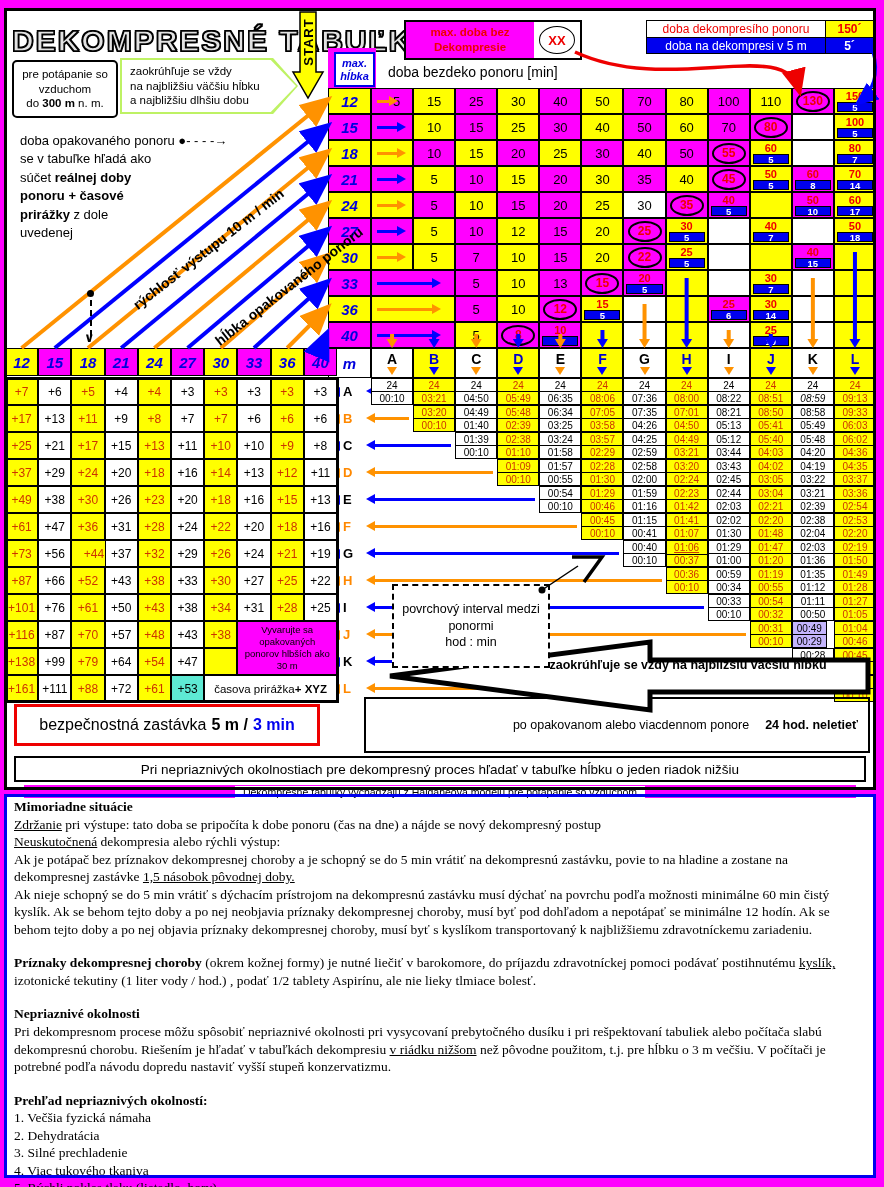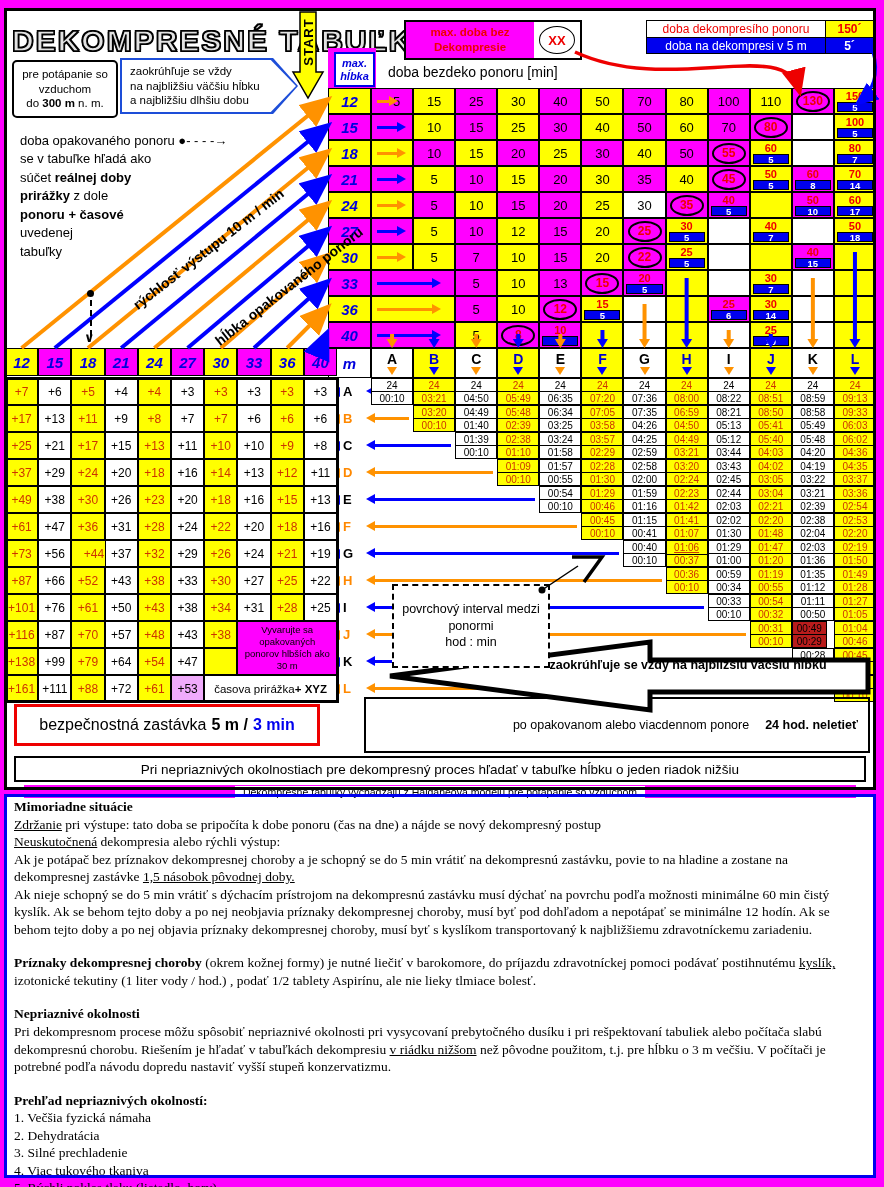--- a/index.html
+++ b/index.html
@@ -8,21 +8,21 @@
   .abs{position:absolute}
   #panel1{left:4px;top:8px;width:872px;height:782px;background:#fff}
   #panel2{left:4px;top:794px;width:872px;height:384px;background:#fff}
   .border1{position:absolute;inset:0;border:3px solid #000;z-index:40;pointer-events:none}
   .border2{position:absolute;inset:0;border:3px solid #0000ee;z-index:40;pointer-events:none}
   #title{left:8px;top:16px;font-size:30px;font-weight:bold;letter-spacing:2px;color:#e2e2e2;
     -webkit-text-stroke:1.4px #000;text-shadow:-1px -1px 0 #000,1px -1px 0 #000,-1px 1px 0 #000,1px 1px 0 #000}
   .depth-num{font-size:15px;font-weight:bold;font-style:italic;color:#0000dd}
   .smalltxt{font-size:11.5px;line-height:1.25;text-align:center}
   #altitude-box{left:8px;top:52px;width:106px;height:58px;border:2px solid #000;border-radius:5px;display:flex;flex-direction:column;align-items:center;justify-content:center}
-  #rounding-box-outer{left:116px;top:50px;width:178px;height:56px;background:#1d4ed8;
+  #rounding-box-outer{left:116px;top:50px;width:178px;height:56px;background:#bef264;
     clip-path:polygon(0 0,86% 0,100% 50%,86% 100%,0 100%)}
   #rounding-box-inner{position:absolute;left:2px;top:2px;right:2px;bottom:2px;background:#fff;
     clip-path:polygon(0 0,85.5% 0,100% 50%,85.5% 100%,0 100%);display:flex;flex-direction:column;justify-content:center;padding-left:8px}
   #note-text{left:16px;top:124px;width:264px;font-size:13px;line-height:1.42}
   #max-no-deco{left:400px;top:12px;width:178px;height:40px;border:2px solid #000;display:flex;z-index:5;background:#fff}
   #max-no-deco .mg{width:128px;background:#ff00ff;color:#ee0000;font-weight:bold;font-size:11.5px;display:flex;flex-direction:column;align-items:center;justify-content:center;line-height:1.3}
   #xx-circle{width:36px;height:28px;border:1.5px solid #000;border-radius:50%;color:#ee0000;font-weight:bold;font-size:13px;display:flex;align-items:center;justify-content:center;margin:auto}
   #deco-info{left:642px;top:12px;width:228px;z-index:5}
   #deco-info .row{display:flex;height:17px;border:1px solid #000;border-bottom:none}
   #deco-info .row:last-child{border-bottom:1px solid #000}
@@ -67,24 +67,23 @@
         <div><span>zaokrúhľuje se vždy</span></div>
         <div><span>na najbližšiu väčšiu hĺbku</span></div>
         <div><span>a najbližšiu dlhšiu dobu</span></div>
       </div>
   </div>
 
   <div id="note-text" class="abs">
       <div><span>doba opakovaného ponoru </span><span>●- - - -→</span></div>
       <div><span>se v tabuľke hľadá ako</span></div>
       <div><span>súčet </span><span style="font-weight: bold;">reálnej doby</span></div>
+      <div><span style="font-weight: bold;">ponoru + časové</span></div>
       <div><span style="font-weight: bold;">prirážky</span><span> z dole</span></div>
-      <div><span style="font-weight: bold;">ponoru + časové</span></div>
       <div><span>uvedenej</span></div>
-      <div><span>tabuľky</span></div>
     </div>
 
   <div class="abs" style="left:83px;top:282px;width:7px;height:7px;border-radius:50%;background:#000;z-index:2"></div>
   <div class="abs" style="left:86px;top:292px;height:36px;border-left:2px dashed #000;z-index:2"></div>
   <div class="abs" style="left:80px;top:322px;font-size:13px;font-weight:bold;z-index:2">∨</div>
 
   <svg id="diag-arrows" class="abs" style="left:0;top:76px;width:372px;height:268px;z-index:1">
       <defs>
         <marker id="dmo" markerWidth="9" markerHeight="9" refX="6" refY="3.5" orient="auto">
           <path d="M0,0 L8,3.5 L0,7 z" fill="#ff9200"></path>
@@ -638,41 +637,41 @@
       <div style="position: absolute; left: 169.249px; top: 0px; width: 42.083px; height: 27px; border: 1px solid rgb(0, 0, 0); background: rgb(255, 255, 0); display: flex; flex-direction: column; z-index: 2; font-size: 10px; color: rgb(204, 51, 0); text-align: center;">
         <div style="height: 13px; border-bottom: 1px solid rgb(0, 0, 0); display: flex; align-items: center; justify-content: center;">24</div>
         <div style="flex: 1 1 0%; display: flex; align-items: center; justify-content: center;">05:49</div>
       </div>
       <div style="position: absolute; left: 211.332px; top: 0px; width: 42.083px; height: 27px; border: 1px solid rgb(0, 0, 0); background: rgb(255, 255, 255); display: flex; flex-direction: column; z-index: 2; font-size: 10px; color: rgb(0, 0, 0); text-align: center;">
         <div style="height: 13px; border-bottom: 1px solid rgb(0, 0, 0); display: flex; align-items: center; justify-content: center;">24</div>
         <div style="flex: 1 1 0%; display: flex; align-items: center; justify-content: center;">06:35</div>
       </div>
       <div style="position: absolute; left: 253.415px; top: 0px; width: 42.083px; height: 27px; border: 1px solid rgb(0, 0, 0); background: rgb(255, 255, 0); display: flex; flex-direction: column; z-index: 2; font-size: 10px; color: rgb(204, 51, 0); text-align: center;">
         <div style="height: 13px; border-bottom: 1px solid rgb(0, 0, 0); display: flex; align-items: center; justify-content: center;">24</div>
-        <div style="flex: 1 1 0%; display: flex; align-items: center; justify-content: center;">07:20</div>
+        <div style="flex: 1 1 0%; display: flex; align-items: center; justify-content: center;">08:06</div>
       </div>
       <div style="position: absolute; left: 295.498px; top: 0px; width: 42.083px; height: 27px; border: 1px solid rgb(0, 0, 0); background: rgb(255, 255, 255); display: flex; flex-direction: column; z-index: 2; font-size: 10px; color: rgb(0, 0, 0); text-align: center;">
         <div style="height: 13px; border-bottom: 1px solid rgb(0, 0, 0); display: flex; align-items: center; justify-content: center;">24</div>
         <div style="flex: 1 1 0%; display: flex; align-items: center; justify-content: center;">07:36</div>
       </div>
       <div style="position: absolute; left: 337.581px; top: 0px; width: 42.083px; height: 27px; border: 1px solid rgb(0, 0, 0); background: rgb(255, 255, 0); display: flex; flex-direction: column; z-index: 2; font-size: 10px; color: rgb(204, 51, 0); text-align: center;">
         <div style="height: 13px; border-bottom: 1px solid rgb(0, 0, 0); display: flex; align-items: center; justify-content: center;">24</div>
         <div style="flex: 1 1 0%; display: flex; align-items: center; justify-content: center;">08:00</div>
       </div>
       <div style="position: absolute; left: 379.664px; top: 0px; width: 42.083px; height: 27px; border: 1px solid rgb(0, 0, 0); background: rgb(255, 255, 255); display: flex; flex-direction: column; z-index: 2; font-size: 10px; color: rgb(0, 0, 0); text-align: center;">
         <div style="height: 13px; border-bottom: 1px solid rgb(0, 0, 0); display: flex; align-items: center; justify-content: center;">24</div>
         <div style="flex: 1 1 0%; display: flex; align-items: center; justify-content: center;">08:22</div>
       </div>
       <div style="position: absolute; left: 421.747px; top: 0px; width: 42.083px; height: 27px; border: 1px solid rgb(0, 0, 0); background: rgb(255, 255, 0); display: flex; flex-direction: column; z-index: 2; font-size: 10px; color: rgb(204, 51, 0); text-align: center;">
         <div style="height: 13px; border-bottom: 1px solid rgb(0, 0, 0); display: flex; align-items: center; justify-content: center;">24</div>
         <div style="flex: 1 1 0%; display: flex; align-items: center; justify-content: center;">08:51</div>
       </div>
       <div style="position: absolute; left: 463.83px; top: 0px; width: 42.083px; height: 27px; border: 1px solid rgb(0, 0, 0); background: rgb(255, 255, 255); display: flex; flex-direction: column; z-index: 2; font-size: 10px; color: rgb(0, 0, 0); text-align: center;">
         <div style="height: 13px; border-bottom: 1px solid rgb(0, 0, 0); display: flex; align-items: center; justify-content: center;">24</div>
-        <div style="flex: 1 1 0%; display: flex; align-items: center; justify-content: center;">08:59</div>
+        <div style="flex: 1 1 0%; display: flex; align-items: center; justify-content: center; font-style: italic;">08:59</div>
       </div>
       <div style="position: absolute; left: 505.913px; top: 0px; width: 42.083px; height: 27px; border: 1px solid rgb(0, 0, 0); background: rgb(255, 255, 0); display: flex; flex-direction: column; z-index: 2; font-size: 10px; color: rgb(204, 51, 0); text-align: center;">
         <div style="height: 13px; border-bottom: 1px solid rgb(0, 0, 0); display: flex; align-items: center; justify-content: center;">24</div>
         <div style="flex: 1 1 0%; display: flex; align-items: center; justify-content: center;">09:13</div>
       </div>
       <div style="position: absolute; left: 2px; top: 27px; width: 38px; height: 27px; display: flex; align-items: center; justify-content: flex-start; gap: 3px; padding-left: 2px;">
         <div style="width: 0px; height: 0px; border-top: 5px solid transparent; border-bottom: 5px solid transparent; border-right: 8px solid rgb(255, 146, 0);"></div>
         <span style="font-weight: bold; font-size: 13px; color: rgb(255, 136, 0);">B</span>
       </div>
       <div style="position: absolute; left: 46px; top: 39px; height: 3px; width: 35.083px; background: rgb(255, 146, 0); z-index: 1;">
@@ -696,21 +695,21 @@
       </div>
       <div style="position: absolute; left: 253.415px; top: 27px; width: 42.083px; height: 27px; border: 1px solid rgb(0, 0, 0); background: rgb(255, 255, 0); display: flex; flex-direction: column; z-index: 2; font-size: 10px; color: rgb(204, 51, 0); text-align: center;">
         <div style="height: 13px; border-bottom: 1px solid rgb(0, 0, 0); display: flex; align-items: center; justify-content: center;">07:05</div>
         <div style="flex: 1 1 0%; display: flex; align-items: center; justify-content: center;">03:58</div>
       </div>
       <div style="position: absolute; left: 295.498px; top: 27px; width: 42.083px; height: 27px; border: 1px solid rgb(0, 0, 0); background: rgb(255, 255, 255); display: flex; flex-direction: column; z-index: 2; font-size: 10px; color: rgb(0, 0, 0); text-align: center;">
         <div style="height: 13px; border-bottom: 1px solid rgb(0, 0, 0); display: flex; align-items: center; justify-content: center;">07:35</div>
         <div style="flex: 1 1 0%; display: flex; align-items: center; justify-content: center;">04:26</div>
       </div>
       <div style="position: absolute; left: 337.581px; top: 27px; width: 42.083px; height: 27px; border: 1px solid rgb(0, 0, 0); background: rgb(255, 255, 0); display: flex; flex-direction: column; z-index: 2; font-size: 10px; color: rgb(204, 51, 0); text-align: center;">
-        <div style="height: 13px; border-bottom: 1px solid rgb(0, 0, 0); display: flex; align-items: center; justify-content: center;">06:59</div>
+        <div style="height: 13px; border-bottom: 1px solid rgb(0, 0, 0); display: flex; align-items: center; justify-content: center;">07:01</div>
         <div style="flex: 1 1 0%; display: flex; align-items: center; justify-content: center;">04:50</div>
       </div>
       <div style="position: absolute; left: 379.664px; top: 27px; width: 42.083px; height: 27px; border: 1px solid rgb(0, 0, 0); background: rgb(255, 255, 255); display: flex; flex-direction: column; z-index: 2; font-size: 10px; color: rgb(0, 0, 0); text-align: center;">
         <div style="height: 13px; border-bottom: 1px solid rgb(0, 0, 0); display: flex; align-items: center; justify-content: center;">08:21</div>
         <div style="flex: 1 1 0%; display: flex; align-items: center; justify-content: center;">05:13</div>
       </div>
       <div style="position: absolute; left: 421.747px; top: 27px; width: 42.083px; height: 27px; border: 1px solid rgb(0, 0, 0); background: rgb(255, 255, 0); display: flex; flex-direction: column; z-index: 2; font-size: 10px; color: rgb(204, 51, 0); text-align: center;">
         <div style="height: 13px; border-bottom: 1px solid rgb(0, 0, 0); display: flex; align-items: center; justify-content: center;">08:50</div>
         <div style="flex: 1 1 0%; display: flex; align-items: center; justify-content: center;">05:41</div>
       </div>
@@ -971,21 +970,21 @@
         <div style="width: 0px; height: 0px; border-top: 5px solid transparent; border-bottom: 5px solid transparent; border-right: 8px solid rgb(255, 146, 0);"></div>
         <span style="font-weight: bold; font-size: 13px; color: rgb(255, 136, 0);">J</span>
       </div>
       <div style="position: absolute; left: 46px; top: 255px; height: 3px; width: 371.747px; background: rgb(255, 146, 0); z-index: 1;">
         <div style="position: absolute; left: -8px; top: -4px; width: 0px; height: 0px; border-top: 5.5px solid transparent; border-bottom: 5.5px solid transparent; border-right: 9px solid rgb(255, 146, 0);"></div>
       </div>
       <div style="position: absolute; left: 421.747px; top: 243px; width: 42.083px; height: 27px; border: 1px solid rgb(0, 0, 0); background: rgb(255, 255, 0); display: flex; flex-direction: column; z-index: 2; font-size: 10px; color: rgb(204, 51, 0); text-align: center;">
         <div style="height: 13px; border-bottom: 1px solid rgb(0, 0, 0); display: flex; align-items: center; justify-content: center;">00:31</div>
         <div style="flex: 1 1 0%; display: flex; align-items: center; justify-content: center;">00:10</div>
       </div>
-      <div style="position: absolute; left: 463.83px; top: 243px; width: 35px; height: 27px; border: 1px solid rgb(0, 0, 0); background: #b91c1c; display: flex; flex-direction: column; z-index: 2; font-size: 10px; color: rgb(0, 0, 0); text-align: center;">
+      <div style="position: absolute; left: 463.83px; top: 243px; width: 35px; height: 27px; border: 1px solid rgb(0, 0, 0); background: #c4b5fd; display: flex; flex-direction: column; z-index: 2; font-size: 10px; color: rgb(0, 0, 0); text-align: center;">
         <div style="height: 13px; border-bottom: 1px solid rgb(0, 0, 0); display: flex; align-items: center; justify-content: center;">00:49</div>
         <div style="flex: 1 1 0%; display: flex; align-items: center; justify-content: center;">00:29</div>
       </div>
       <div style="position: absolute; left: 505.913px; top: 243px; width: 42.083px; height: 27px; border: 1px solid rgb(0, 0, 0); background: rgb(255, 255, 0); display: flex; flex-direction: column; z-index: 2; font-size: 10px; color: rgb(204, 51, 0); text-align: center;">
         <div style="height: 13px; border-bottom: 1px solid rgb(0, 0, 0); display: flex; align-items: center; justify-content: center;">01:04</div>
         <div style="flex: 1 1 0%; display: flex; align-items: center; justify-content: center;">00:46</div>
       </div>
       <div style="position: absolute; left: 2px; top: 270px; width: 38px; height: 27px; display: flex; align-items: center; justify-content: flex-start; gap: 3px; padding-left: 2px;">
         <div style="width: 0px; height: 0px; border-top: 5px solid transparent; border-bottom: 5px solid transparent; border-right: 8px solid rgb(0, 0, 255);"></div>
         <span style="font-weight: bold; font-size: 13px; color: rgb(0, 0, 0);">K</span>
@@ -1126,21 +1125,21 @@
       <div style="position: absolute; left: 33.2px; top: 300px; width: 33.2px; height: 27px; border: 1px solid rgb(0, 0, 0); background: rgb(255, 255, 255); display: flex; align-items: center; justify-content: center; font-size: 12px; color: rgb(0, 0, 0);">+99</div>
       <div style="position: absolute; left: 66.4px; top: 300px; width: 33.2px; height: 27px; border: 1px solid rgb(0, 0, 0); background: rgb(255, 255, 0); display: flex; align-items: center; justify-content: center; font-size: 12px; color: rgb(204, 51, 0);">+79</div>
       <div style="position: absolute; left: 99.6px; top: 300px; width: 33.2px; height: 27px; border: 1px solid rgb(0, 0, 0); background: rgb(255, 255, 255); display: flex; align-items: center; justify-content: center; font-size: 12px; color: rgb(0, 0, 0);">+64</div>
       <div style="position: absolute; left: 132.8px; top: 300px; width: 33.2px; height: 27px; border: 1px solid rgb(0, 0, 0); background: rgb(255, 255, 0); display: flex; align-items: center; justify-content: center; font-size: 12px; color: rgb(204, 51, 0);">+54</div>
       <div style="position: absolute; left: 166px; top: 300px; width: 33.2px; height: 27px; border: 1px solid rgb(0, 0, 0); background: rgb(255, 255, 255); display: flex; align-items: center; justify-content: center; font-size: 12px; color: rgb(0, 0, 0);">+47</div>
       <div style="position: absolute; left: 0px; top: 327px; width: 33.2px; height: 27px; border: 1px solid rgb(0, 0, 0); background: rgb(255, 255, 0); display: flex; align-items: center; justify-content: center; font-size: 12px; color: rgb(204, 51, 0);">+161</div>
       <div style="position: absolute; left: 33.2px; top: 327px; width: 33.2px; height: 27px; border: 1px solid rgb(0, 0, 0); background: rgb(255, 255, 255); display: flex; align-items: center; justify-content: center; font-size: 12px; color: rgb(0, 0, 0);">+111</div>
       <div style="position: absolute; left: 66.4px; top: 327px; width: 33.2px; height: 27px; border: 1px solid rgb(0, 0, 0); background: rgb(255, 255, 0); display: flex; align-items: center; justify-content: center; font-size: 12px; color: rgb(204, 51, 0);">+88</div>
       <div style="position: absolute; left: 99.6px; top: 327px; width: 33.2px; height: 27px; border: 1px solid rgb(0, 0, 0); background: rgb(255, 255, 255); display: flex; align-items: center; justify-content: center; font-size: 12px; color: rgb(0, 0, 0);">+72</div>
       <div style="position: absolute; left: 132.8px; top: 327px; width: 33.2px; height: 27px; border: 1px solid rgb(0, 0, 0); background: rgb(255, 255, 0); display: flex; align-items: center; justify-content: center; font-size: 12px; color: rgb(204, 51, 0);">+61</div>
-      <div style="position: absolute; left: 166px; top: 327px; width: 33.2px; height: 27px; border: 1px solid rgb(0, 0, 0); background: #f0abfc; display: flex; align-items: center; justify-content: center; font-size: 12px; color: rgb(0, 0, 0);">+53</div>
+      <div style="position: absolute; left: 166px; top: 327px; width: 33.2px; height: 27px; border: 1px solid rgb(0, 0, 0); background: #5eead4; display: flex; align-items: center; justify-content: center; font-size: 12px; color: rgb(0, 0, 0);">+53</div>
       <div style="position: absolute; left: 199.2px; top: 300px; width: 33.2px; height: 27px; border: 1px solid rgb(0, 0, 0); background: rgb(255, 255, 0);"></div>
       <div style="position: absolute; left: 232.4px; top: 273px; width: 99.6px; height: 54px; border: 1px solid rgb(0, 0, 0); background: rgb(255, 0, 255); display: flex; flex-direction: column; align-items: center; justify-content: center; font-size: 9.5px; line-height: 1.25; text-align: center;">
         <div>Vyvarujte sa</div>
         <div>opakovaných</div>
         <div>ponorov hlbších ako</div>
         <div>30 m</div>
       </div>
       <div style="position: absolute; left: 199.2px; top: 327px; width: 132.8px; height: 27px; border: 1px solid rgb(0, 0, 0); background: rgb(255, 255, 255); display: flex; align-items: center; justify-content: center; font-size: 11.5px;">
         <span>časova prirážka  </span>
         <span style="font-weight: bold;">+ XYZ</span>

